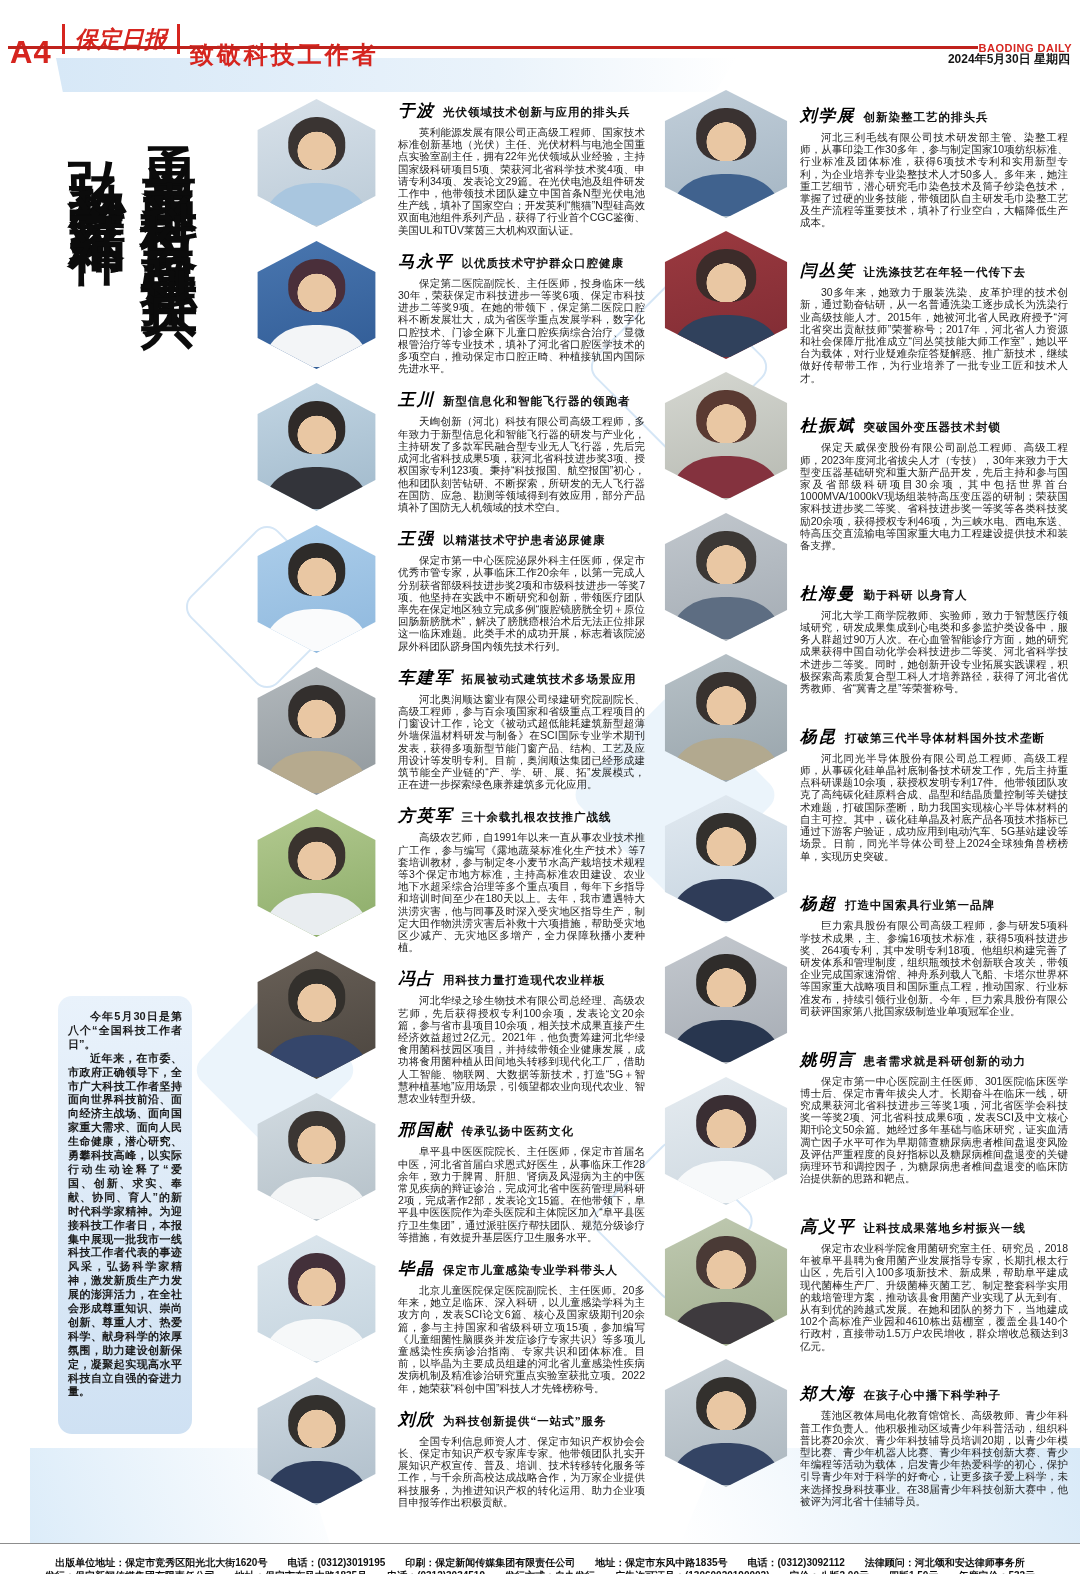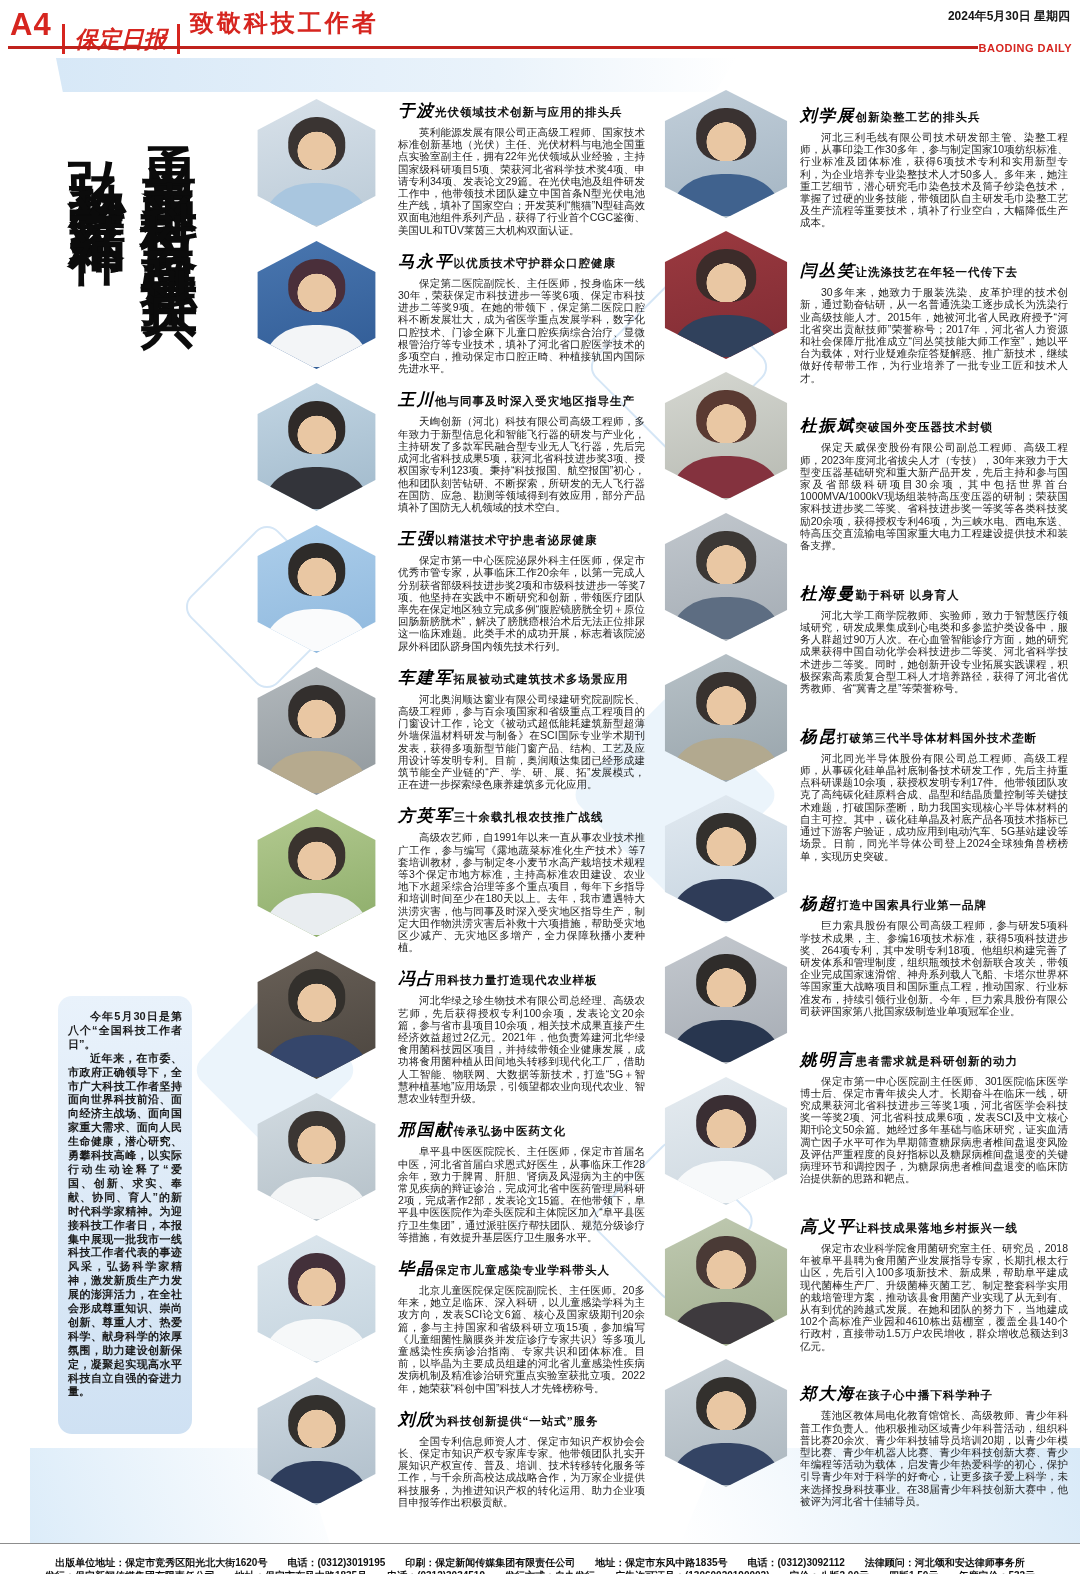--- a/index.html
+++ b/index.html
@@ -1,20 +1,20 @@
 <!DOCTYPE html>
 <html lang="zh"><head>
 <meta charset="utf-8">
 <style>
   html,body{margin:0;padding:0;background:#e8e8e8;}
   #page{position:relative;width:1080px;height:1574px;background:#ffffff;overflow:hidden;
         font-family:"Liberation Sans","DejaVu Sans",sans-serif;}
   
   .header{position:absolute;top:0;left:0;right:0;height:58px;background:#fff;z-index:6;}
-  .header-inner{display:flex;align-items:flex-start;padding:8px 10px 0 10px;}
+  .header-inner{display:flex;align-items:flex-end;padding:8px 10px 0 10px;}
   .page-label{font-size:31px;font-weight:900;color:#d6251f;line-height:34px;letter-spacing:1px;}
   .masthead{font-size:23px;font-weight:900;color:#d6251f;font-style:italic;margin:16px 10px;
             padding:0 10px;border-left:3px solid #d6251f;border-right:3px solid #d6251f;line-height:30px;}
   .section-title{font-size:24px;font-weight:900;color:#d6251f;letter-spacing:3px;line-height:30px;}
   .hdr-date{margin-left:auto;font-size:12px;font-weight:700;color:#141414;padding-bottom:2px;}
   .red-rule{position:absolute;top:46px;left:8px;right:102px;height:3px;background:#c0221c;}
   .english-name{position:absolute;top:42px;right:8px;font-size:11px;font-weight:700;color:#d6251f;letter-spacing:.5px;}
   
   .band-top{position:absolute;left:56px;top:58px;width:680px;height:34px;
             background:linear-gradient(90deg,#d7e8f7,#eaf3fb 65%,rgba(255,255,255,0));
@@ -65,21 +65,21 @@
   .ph-yangkun{--bg1:#e2eaf1;--bg2:#c4d2de;--hair:#33302d;--cloth:#2f3c58}
   .ph-yangchao{--bg1:#c4c9cf;--bg2:#a5abb3;--hair:#2f2c2a;--cloth:#28364f}
   .ph-yaomingyan{--bg1:#e6ecf1;--bg2:#ccd7df;--hair:#3a2e33;--cloth:#f7f9fa}
   .ph-gaoyiping{--bg1:#c0cab2;--bg2:#9fac8c;--hair:#4a3a36;--cloth:#3e3a3e}
   .ph-zhengdahai{--bg1:#ccd4da;--bg2:#aab5bd;--hair:#33302d;--cloth:#344464}
   
   .col{position:absolute;display:flex;flex-direction:column;justify-content:space-between;z-index:2;}
   .col-mid{left:398px;top:100px;width:247px;height:1408px;}
   .col-right{left:800px;top:105px;width:268px;height:1402px;}
   .profile{}
-  .ptitle{display:flex;align-items:baseline;white-space:nowrap;}
+  .ptitle{display:flex;align-items:baseline;gap:8px;white-space:nowrap;}
   .pname{font-size:16.5px;font-weight:900;font-style:italic;color:#000;letter-spacing:2px;
          font-family:"Liberation Serif","DejaVu Serif",serif;}
   .ptag{font-size:11.5px;font-weight:700;color:#111;letter-spacing:1px;
         font-family:"Liberation Serif","DejaVu Serif",serif;}
   .pbody{font-size:10.5px;line-height:12.2px;color:#232323;text-align:justify;text-indent:2em;margin:4px 0 0;}
   
   .footer{position:absolute;left:0;right:0;top:1543px;border-top:1px solid #8d8d8d;padding-top:13px;
           background:#fff;z-index:5;}
   .footer p{margin:0;text-align:center;font-size:10px;line-height:12.5px;font-weight:700;color:#101010;}
 </style>
@@ -177,21 +177,21 @@
         <div class="ptitle">
           <span class="pname">马永平</span>
           <span class="ptag">以优质技术守护群众口腔健康</span>
         </div>
         <p class="pbody">保定第二医院副院长、主任医师，投身临床一线30年，荣获保定市科技进步一等奖6项、保定市科技进步二等奖9项。在她的带领下，保定第二医院口腔科不断发展壮大，成为省医学重点发展学科，数字化口腔技术、门诊全麻下儿童口腔疾病综合治疗、显微根管治疗等专业技术，填补了河北省口腔医学技术的多项空白，推动保定市口腔正畸、种植接轨国内国际先进水平。</p>
       </div>
 
       <div class="profile">
         <div class="ptitle">
           <span class="pname">王川</span>
-          <span class="ptag">他与同事及时深入受灾地区指导生产</span>
+          <span class="ptag">新型信息化和智能飞行器的领跑者</span>
         </div>
         <p class="pbody">天峋创新（河北）科技有限公司高级工程师，多年致力于新型信息化和智能飞行器的研发与产业化，主持研发了多款军民融合型专业无人飞行器，先后完成河北省科技成果5项，获河北省科技进步奖3项、授权国家专利123项。秉持“科技报国、航空报国”初心，他和团队刻苦钻研、不断探索，所研发的无人飞行器在国防、应急、勘测等领域得到有效应用，部分产品填补了国防无人机领域的技术空白。</p>
       </div>
 
       <div class="profile">
         <div class="ptitle">
           <span class="pname">王强</span>
           <span class="ptag">以精湛技术守护患者泌尿健康</span>
         </div>
         <p class="pbody">保定市第一中心医院泌尿外科主任医师，保定市优秀市管专家，从事临床工作20余年，以第一完成人分别获省部级科技进步奖2项和市级科技进步一等奖7项。他坚持在实践中不断研究和创新，带领医疗团队率先在保定地区独立完成多例“腹腔镜膀胱全切＋原位回肠新膀胱术”，解决了膀胱癌根治术后无法正位排尿这一临床难题。此类手术的成功开展，标志着该院泌尿外科团队跻身国内领先技术行列。</p>

